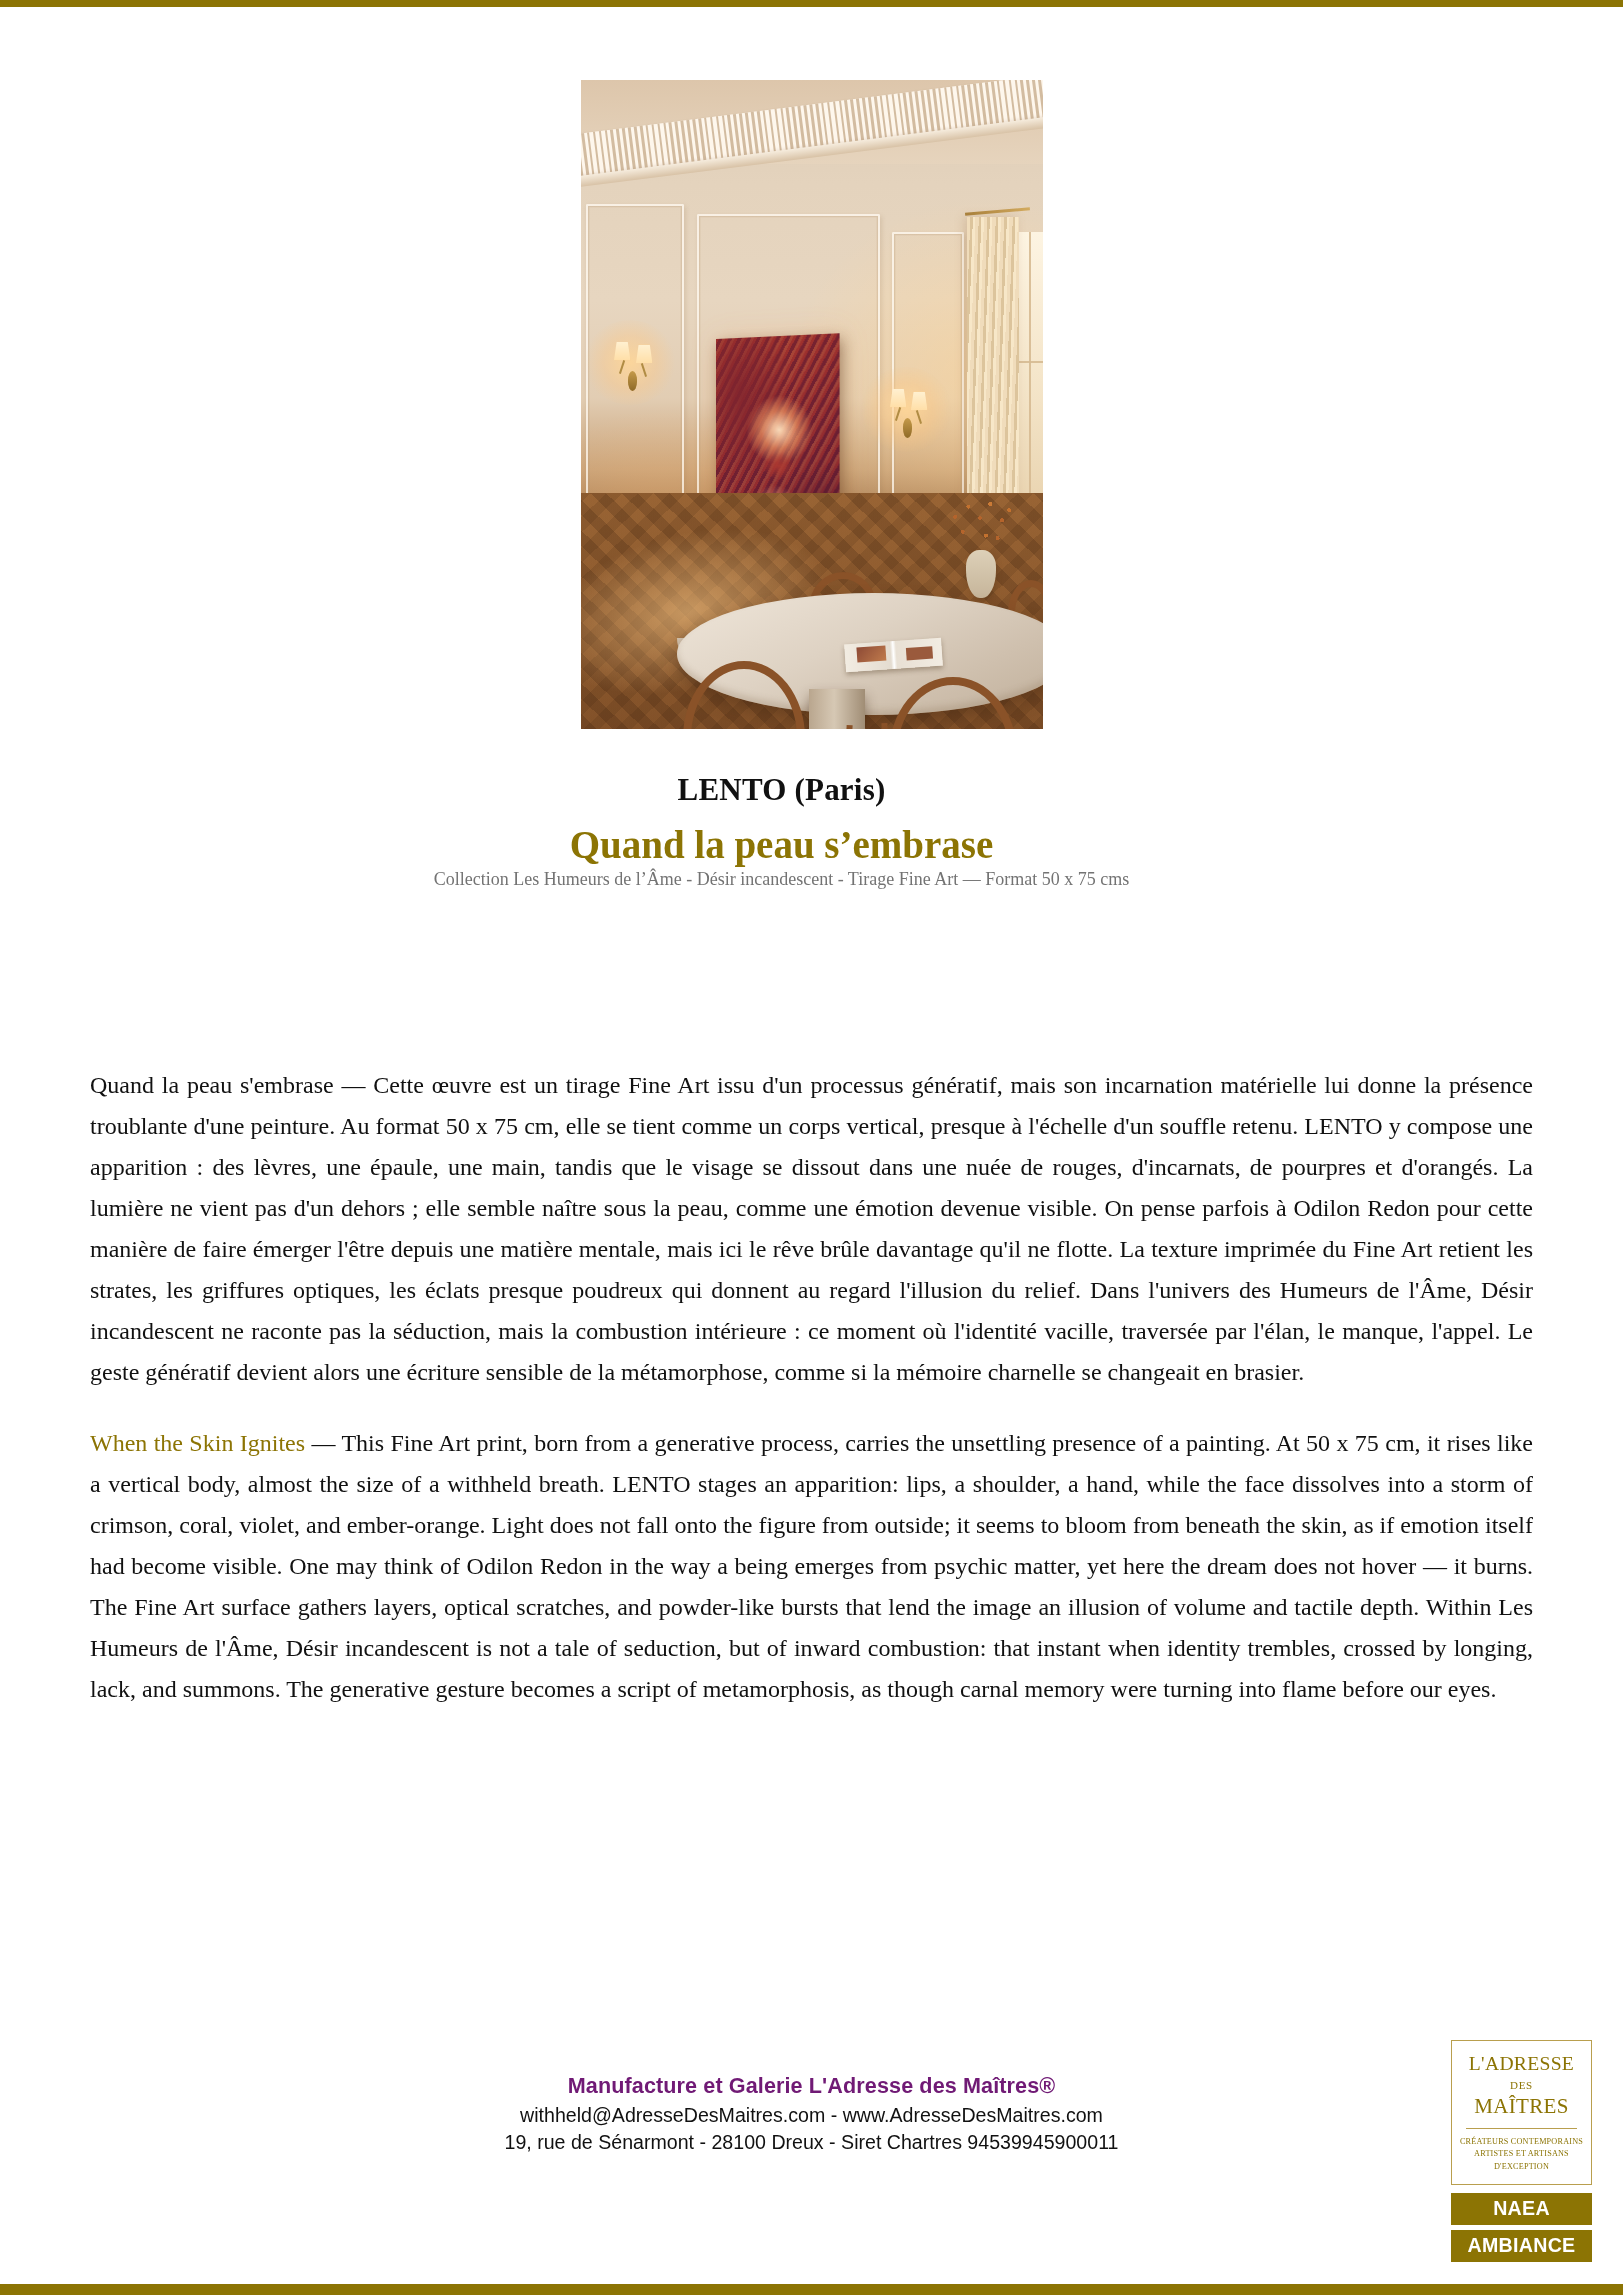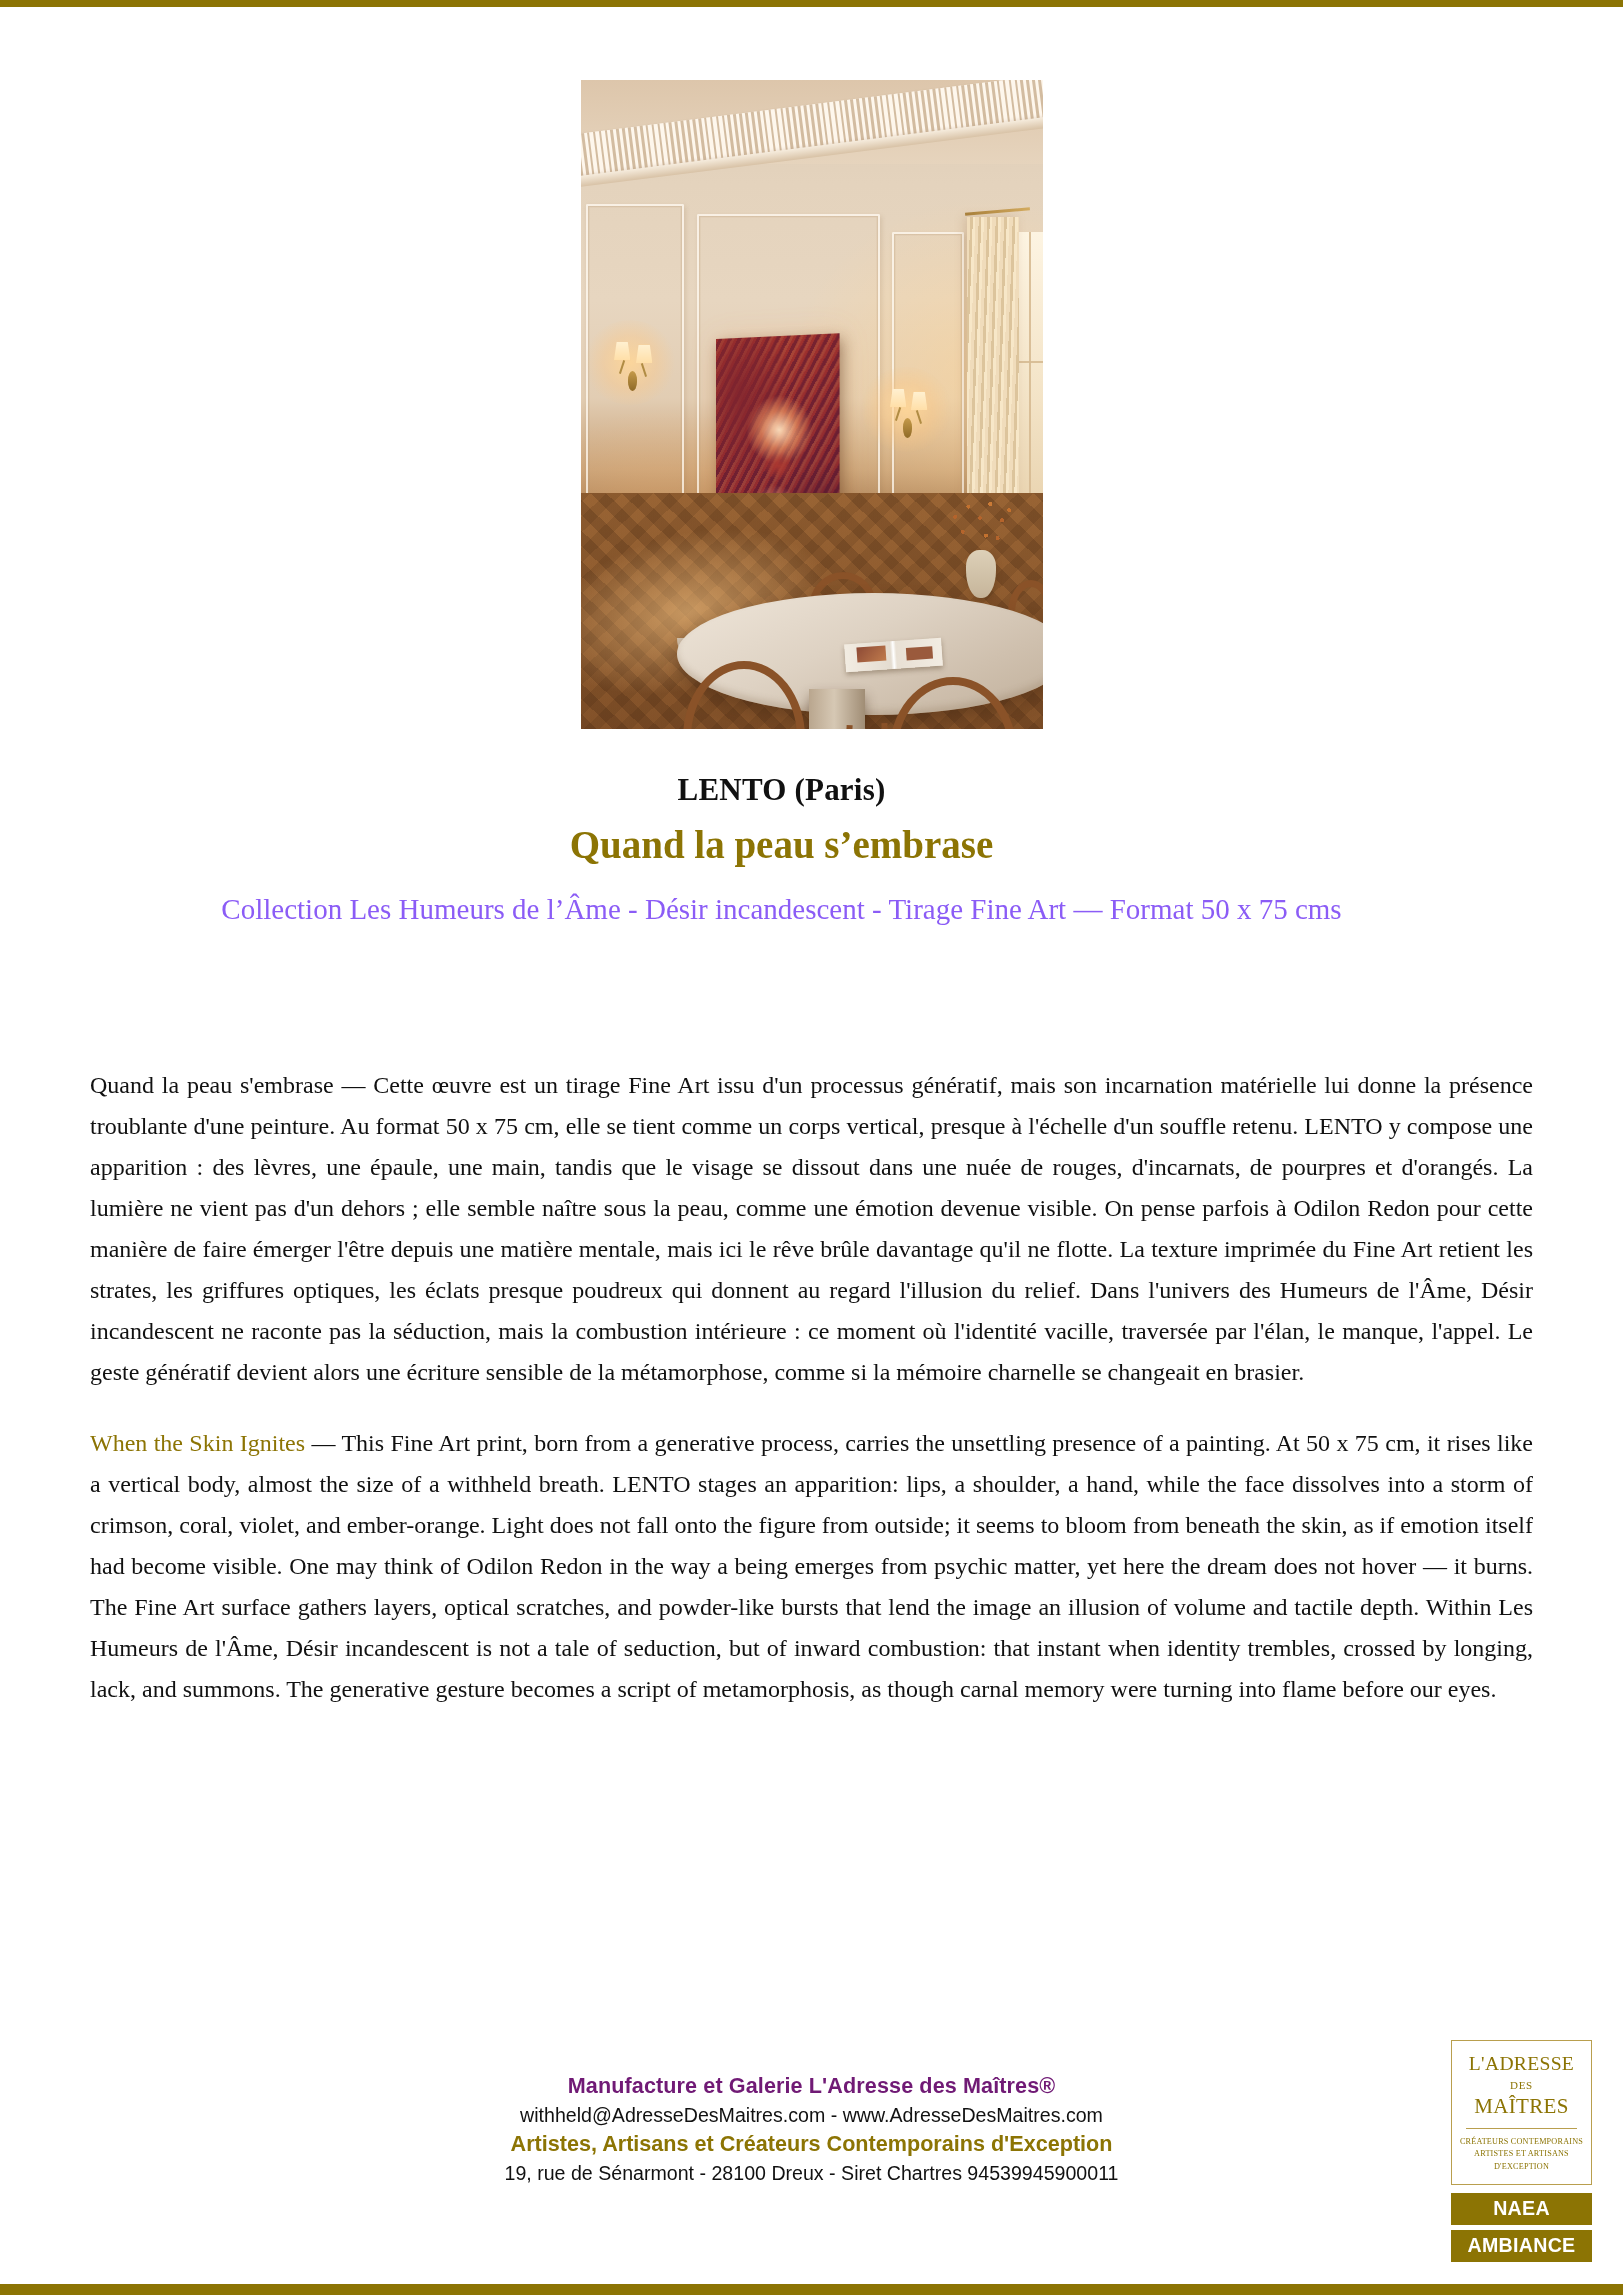--- a/index.html
+++ b/index.html
@@ -254,21 +254,21 @@
     font-family: "Liberation Serif", serif;
     font-weight: bold; font-size: 31px; color: #111111; letter-spacing: 0.2px;
   }
   .worktitle {
     font-family: "Liberation Serif", serif;
     font-weight: bold; font-size: 39px; color: #8C7404;
     margin-top: 14.4px;
   }
   .subtitle {
     font-family: "Liberation Serif", serif;
-    font-size: 29px; color: #8b5cf6; margin-top: 26px;
+    font-size: 18px; color: #737373; margin-top: 2px;
   }
   .price {
     font-family: "Liberation Serif", serif;
     font-weight: bold; font-size: 28px; color: #8C7404; margin-top: 10.5px;
   }
 
   
   .copy {
     position: absolute;
     left: 90px; top: 1065px;
@@ -397,21 +397,20 @@
 </div>
 
 <div class="copy">
   <p class="para"><span>Quand la peau s'embrase</span><span> — Cette œuvre est un tirage Fine Art issu d'un processus génératif, mais son incarnation matérielle lui donne la présence troublante d'une peinture. Au format 50 x 75 cm, elle se tient comme un corps vertical, presque à l'échelle d'un souffle retenu. LENTO y compose une apparition : des lèvres, une épaule, une main, tandis que le visage se dissout dans une nuée de rouges, d'incarnats, de pourpres et d'orangés. La lumière ne vient pas d'un dehors ; elle semble naître sous la peau, comme une émotion devenue visible. On pense parfois à Odilon Redon pour cette manière de faire émerger l'être depuis une matière mentale, mais ici le rêve brûle davantage qu'il ne flotte. La texture imprimée du Fine Art retient les strates, les griffures optiques, les éclats presque poudreux qui donnent au regard l'illusion du relief. Dans l'univers des Humeurs de l'Âme, Désir incandescent ne raconte pas la séduction, mais la combustion intérieure : ce moment où l'identité vacille, traversée par l'élan, le manque, l'appel. Le geste génératif devient alors une écriture sensible de la métamorphose, comme si la mémoire charnelle se changeait en brasier.</span></p>
   <p class="para"><span class="lead-gold">When the Skin Ignites</span><span> — This Fine Art print, born from a generative process, carries the unsettling presence of a painting. At 50 x 75 cm, it rises like a vertical body, almost the size of a withheld breath. LENTO stages an apparition: lips, a shoulder, a hand, while the face dissolves into a storm of crimson, coral, violet, and ember-orange. Light does not fall onto the figure from outside; it seems to bloom from beneath the skin, as if emotion itself had become visible. One may think of Odilon Redon in the way a being emerges from psychic matter, yet here the dream does not hover — it burns. The Fine Art surface gathers layers, optical scratches, and powder-like bursts that lend the image an illusion of volume and tactile depth. Within Les Humeurs de l'Âme, Désir incandescent is not a tale of seduction, but of inward combustion: that instant when identity trembles, crossed by longing, lack, and summons. The generative gesture becomes a script of metamorphosis, as though carnal memory were turning into flame before our eyes.</span></p>
 </div>
 
 <div class="footer">
   <div class="f-line1">Manufacture et Galerie L'Adresse des Maîtres®</div>
   <div class="f-line2">withheld@AdresseDesMaitres.com - www.AdresseDesMaitres.com</div>
-  <div class="f-line3">Artistes, Artisans et Créateurs Contemporains d'Exception</div>
   <div class="f-line4">19, rue de Sénarmont - 28100 Dreux - Siret Chartres 94539945900011</div>
 </div>
 
 <div class="logo-block">
   <div class="logo-card">
     <div class="lg-1">L'ADRESSE</div>
     <div class="lg-2">DES</div>
     <div class="lg-3">MAÎTRES</div>
     <div class="lg-sep"></div>
     <div class="lg-sub">CRÉATEURS CONTEMPORAINS</div>

